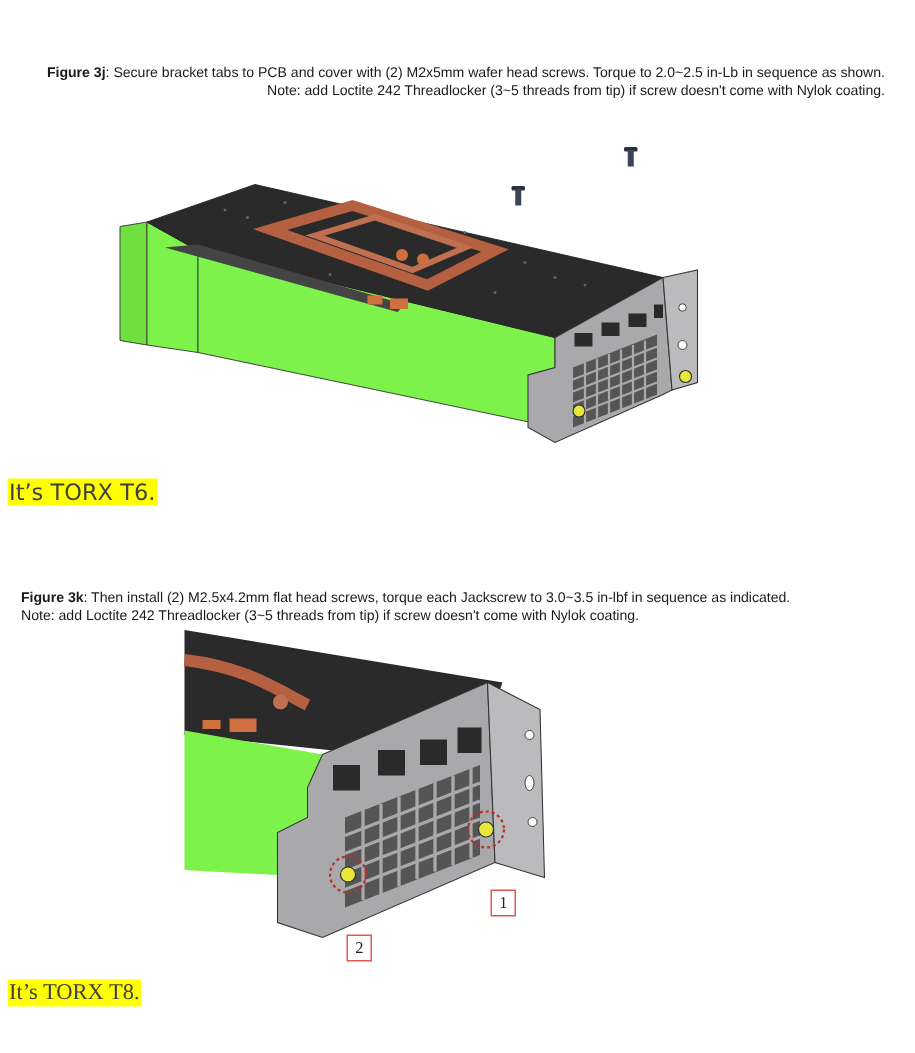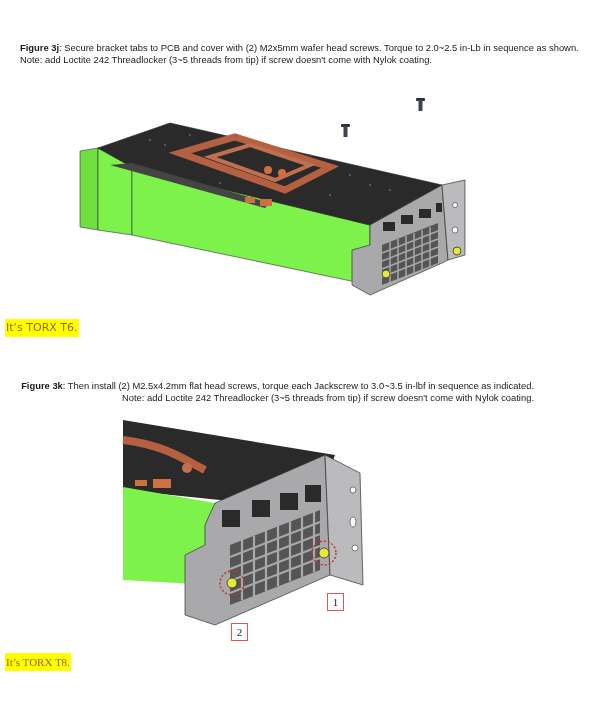--- a/index.html
+++ b/index.html
@@ -1,21 +1,21 @@
 <!DOCTYPE html>
 <html><head>
 <meta charset="utf-8">
 <style>
   html,body{margin:0;padding:0;background:#ffffff;}
   body{width:610px;height:702px;position:relative;overflow:hidden;font-family:"Liberation Sans",sans-serif;color:#111;}
   .caption{position:absolute;font-size:9.4px;line-height:12px;color:#1a1a1a;}
   .caption b{font-weight:bold;}
-  #cap1{left:20px;top:42px;width:570px;text-align:left;}
-  #cap2{left:14px;top:380px;width:520px;text-align:right;}
-  .note{position:absolute;left:5px;font-family:"DejaVu Sans",sans-serif;font-size:11px;line-height:18px;background:#ffff00;color:#a16207;padding:0 1px;}
+  #cap1{left:20px;top:42px;width:570px;text-align:right;}
+  #cap2{left:14px;top:392px;width:520px;text-align:left;}
+  .note{position:absolute;left:5px;font-family:"DejaVu Sans",sans-serif;font-size:15px;line-height:18px;background:#ffff00;color:#404040;padding:0 1px;}
   #note1{top:319px;}
   #note2{top:653px;font-family:Liberation Serif, serif;}
   .fig{position:absolute;}
   #fig1{left:70px;top:85px;width:440px;height:225px;}
   #fig2{left:115px;top:415px;width:260px;height:235px;}
   .seqlabel{position:absolute;width:15px;height:16px;border:1px solid #e05555;background:#fff;font-family:"Liberation Serif",serif;font-size:11px;line-height:16px;text-align:center;color:#222;}
   #lbl1{left:327px;top:593px;}
   #lbl2{left:231px;top:623px;}
 </style>
 </head>

